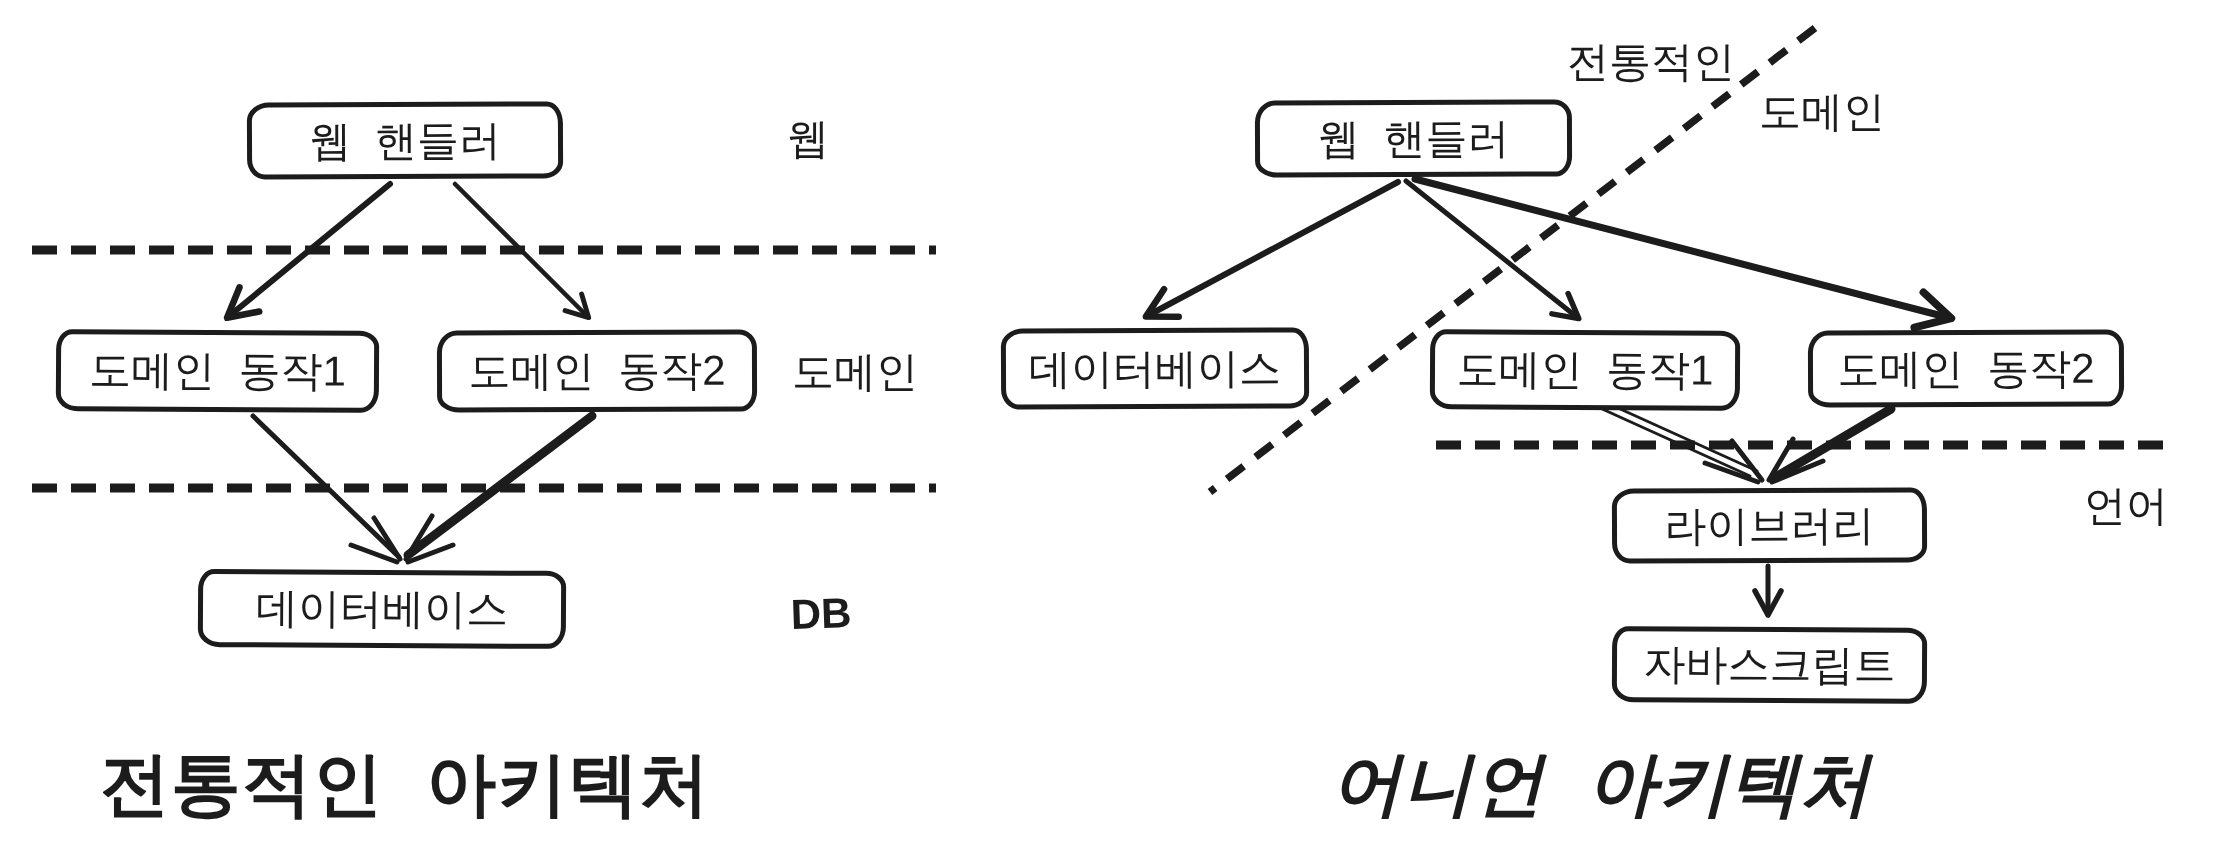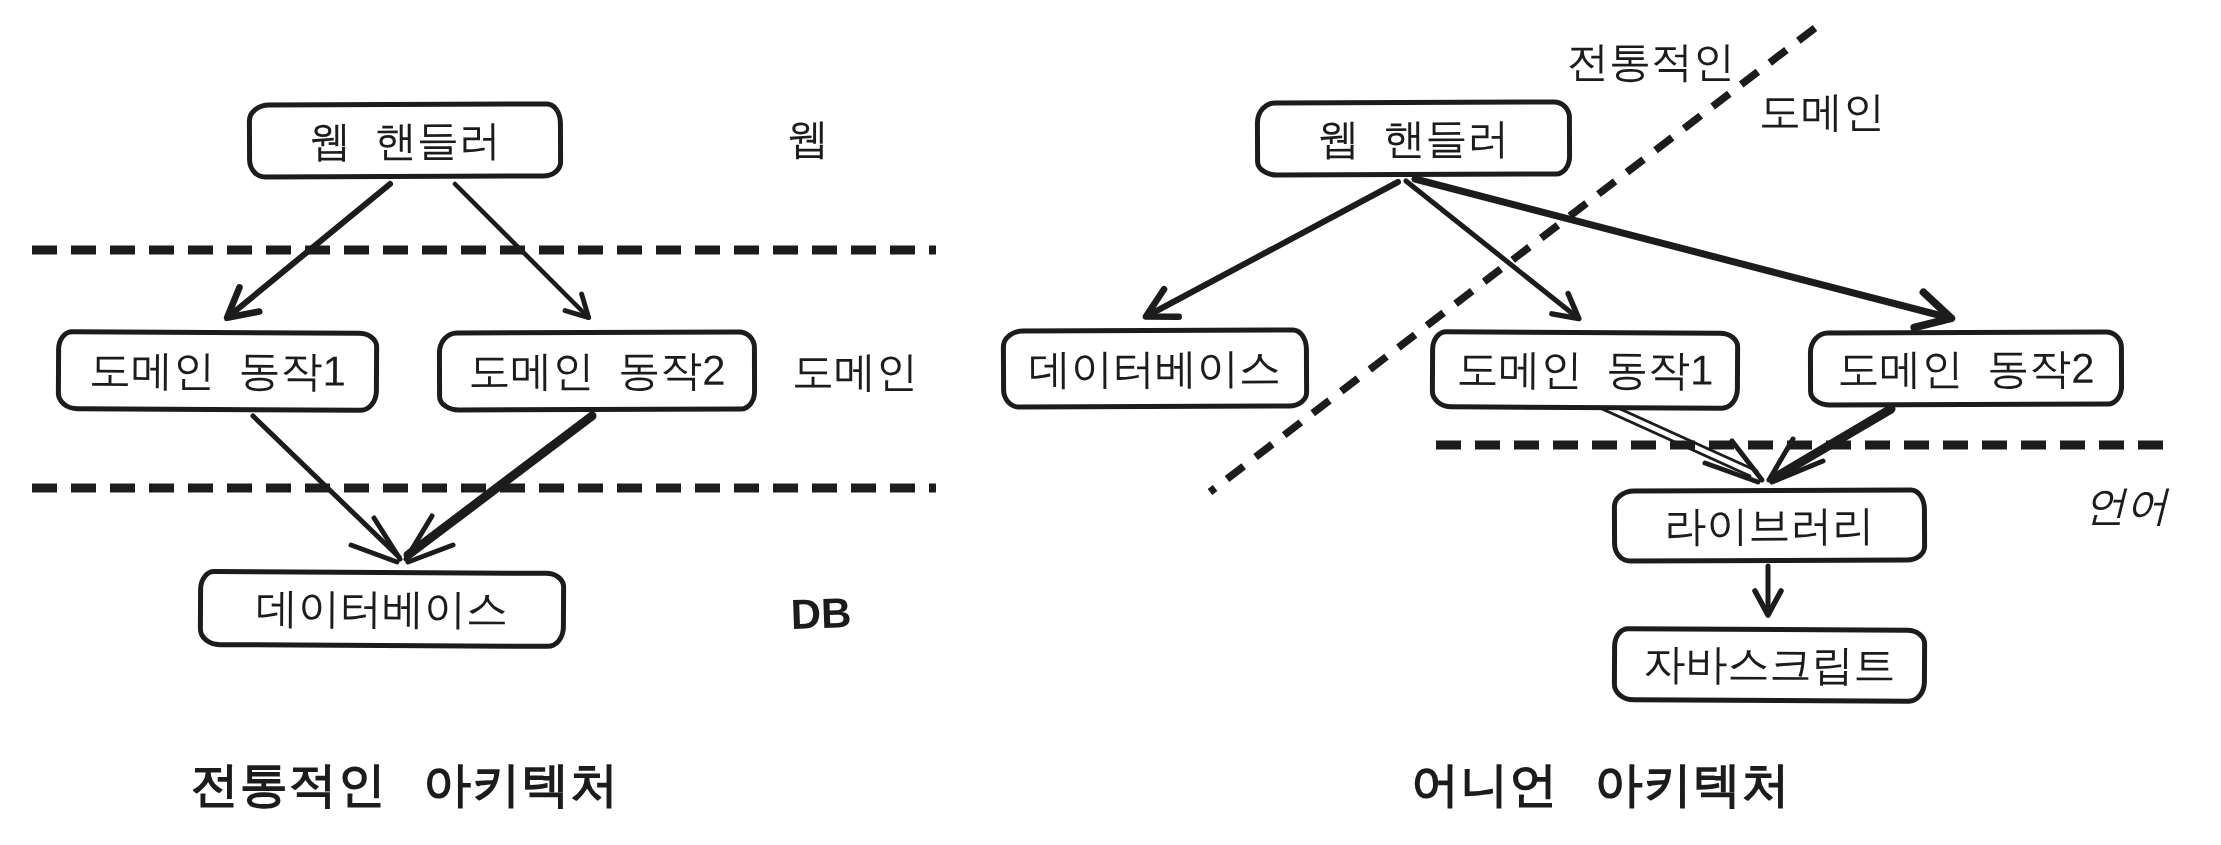--- a/index.html
+++ b/index.html
@@ -41,21 +41,21 @@
     justify-content: center;
     font-size: 42px;
     font-weight: 500;
     white-space: nowrap;
   }
   .caption {
     position: absolute;
     display: flex;
     align-items: center;
     justify-content: center;
-    font-size: 48px;
+    font-size: 70px;
     font-weight: 600;
     word-spacing: 22px;
     letter-spacing: 1px;
     white-space: nowrap;
   }
   .db-label { font-weight: 600; transform: rotate(-2deg); }
 
   
   .n-l-web  { left: 247px;  top: 102px; width: 316px; height: 77px; }
   .n-l-da1  { left: 56px;   top: 330px; width: 323px; height: 82px; }
@@ -68,25 +68,25 @@
   .n-r-da2  { left: 1808px; top: 330px; width: 316px; height: 77px; }
   .n-r-lib  { left: 1612px; top: 488px; width: 315px; height: 75px; }
   .n-r-js   { left: 1612px; top: 627px; width: 315px; height: 76px; }
 
   
   .lb-l-web    { left: 758px;  top: 110px; width: 100px; height: 58px; }
   .lb-l-domain { left: 788px;  top: 343px; width: 134px; height: 58px; }
   .lb-l-db     { left: 778px;  top: 585px; width: 86px;  height: 58px; }
   .lb-r-inter  { left: 1576px; top: 34px;  width: 150px; height: 56px; }
   .lb-r-domain { left: 1752px; top: 84px;  width: 140px; height: 56px; }
-  .lb-r-lang   { left: 2070px; top: 478px; width: 112px; height: 56px; font-style: italic; }
+  .lb-r-lang   { left: 2070px; top: 478px; width: 112px; height: 56px; }
 
   
   .cap-left  { left: 152px;  top: 748px; width: 506px; height: 74px; }
-  .cap-right { left: 1348px; top: 748px; width: 506px; height: 74px; }
+  .cap-right { left: 1348px; top: 748px; width: 506px; height: 74px; font-style: italic; }
 </style>
 </head>
 <body>
 
 <div class="stage">
 
   <svg class="edges" viewBox="0 0 2221 845" xmlns="http://www.w3.org/2000/svg">
     <defs>
       <marker id="ah" markerWidth="6.6" markerHeight="6.6" refX="5.3" refY="3.3" orient="auto" markerUnits="strokeWidth">
         <path d="M0.7 0.7 L5.5 3.3 L0.7 5.9" fill="none" stroke="#1c1c1c" stroke-width="1.1" stroke-linecap="round" stroke-linejoin="round"></path>

